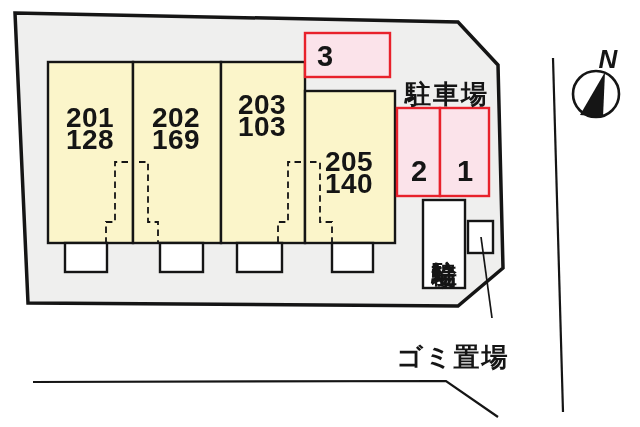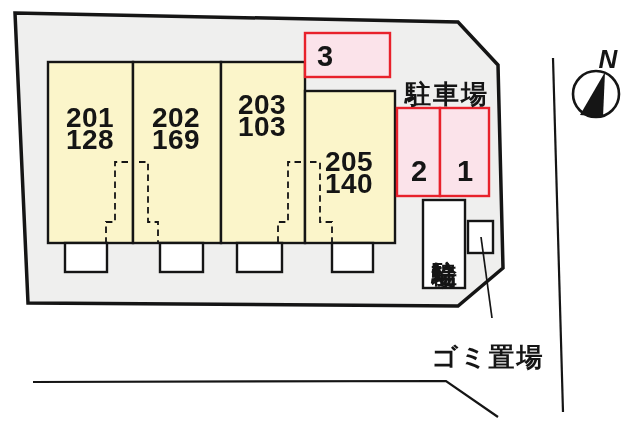--- a/index.html
+++ b/index.html
@@ -91,16 +91,16 @@
     <span>205</span>
     <span>140</span>
   </div>
 
   <div class="lbl num-label" style="left:325px; top:56px;">3</div>
   <div class="lbl num-label" style="left:419px; top:171px;">2</div>
   <div class="lbl num-label" style="left:465px; top:171px;">1</div>
 
   <div class="lbl jp-label" style="left:447px; top:74px;">駐車場</div>
   <div class="lbl vert-label" style="left:444px; top:243px;">駐輪場</div>
-  <div class="lbl jp-label" style="left:488px; top:337px;">ゴミ置場</div>
+  <div class="lbl jp-label" style="left:453px; top:337px;">ゴミ置場</div>
   <div class="lbl north-label" style="left:608px; top:59px;">N</div>
 
 </div>
 
 </body></html>

